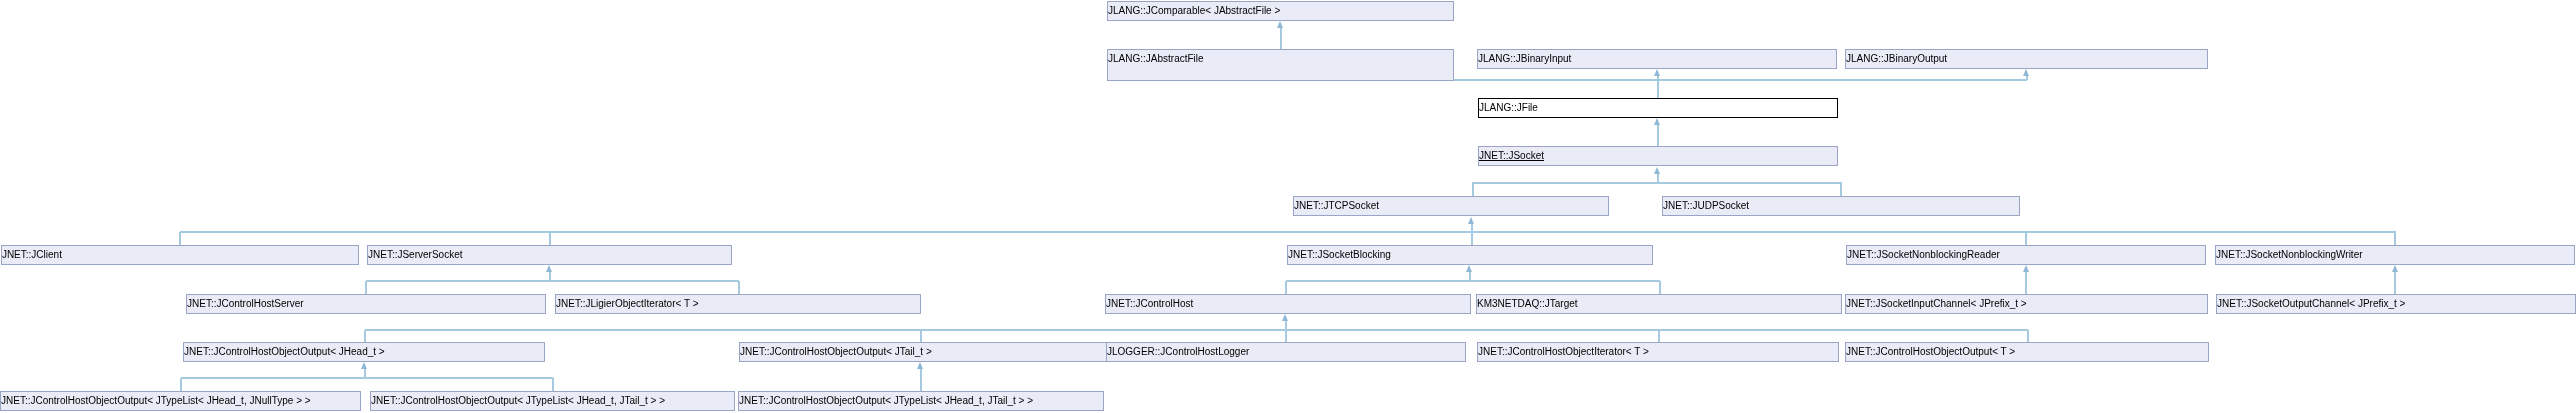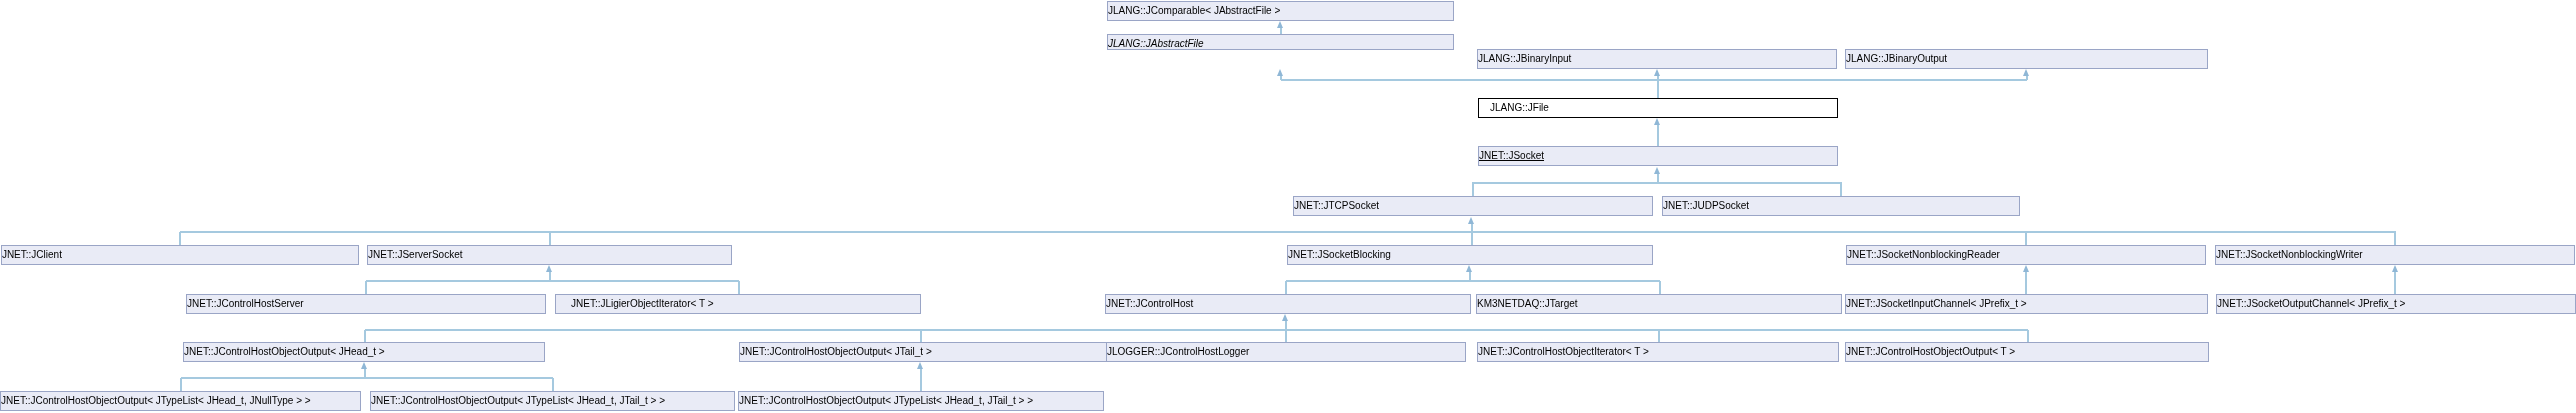--- a/index.html
+++ b/index.html
@@ -101,34 +101,34 @@
       <div class="edge-seg" style="left: 364px; top: 369px; width: 1.8px; height: 8.8px;"></div>
       <div class="edge-seg" style="left: 181px; top: 377px; width: 372px; height: 1.8px;"></div>
       <div class="edge-seg" style="left: 180px; top: 378px; width: 1.8px; height: 13px;"></div>
       <div class="edge-seg" style="left: 552px; top: 378px; width: 1.8px; height: 13px;"></div>
       <div class="arrowhead" style="left: 361px; top: 362px;"></div>
       <div class="edge-seg" style="left: 920px; top: 369px; width: 1.8px; height: 22px;"></div>
       <div class="arrowhead" style="left: 917px; top: 362px;"></div>
     </div>
   <div id="nodes-layer">
       <div class="node" style="left: 1107px; top: 0.9px; width: 347px; height: 20px;">JLANG::JComparable&lt; JAbstractFile &gt;</div>
-      <div class="node" style="left: 1107px; top: 34px; width: 347px; height: 16px; font-style: italic;">JLANG::JAbstractFile</div>
+      <div class="node" style="left: 1107px; top: 49px; width: 347px; height: 32px;">JLANG::JAbstractFile</div>
       <div class="node" style="left: 1477px; top: 49px; width: 360px; height: 20px;">JLANG::JBinaryInput</div>
       <div class="node" style="left: 1845px; top: 49px; width: 363px; height: 20px;">JLANG::JBinaryOutput</div>
-      <div class="node current" style="left: 1478px; top: 98px; width: 360px; height: 20px; padding-left: 11px;">JLANG::JFile</div>
+      <div class="node current" style="left: 1478px; top: 98px; width: 360px; height: 20px;">JLANG::JFile</div>
       <div class="node" style="left: 1478px; top: 146px; width: 360px; height: 20px; text-decoration: underline;">JNET::JSocket</div>
-      <div class="node" style="left: 1293px; top: 196px; width: 360px; height: 20px;">JNET::JTCPSocket</div>
+      <div class="node" style="left: 1293px; top: 196px; width: 316px; height: 20px;">JNET::JTCPSocket</div>
       <div class="node" style="left: 1662px; top: 196px; width: 358px; height: 20px;">JNET::JUDPSocket</div>
       <div class="node" style="left: 0.9px; top: 245px; width: 358px; height: 20px;">JNET::JClient</div>
       <div class="node" style="left: 367px; top: 245px; width: 365px; height: 20px;">JNET::JServerSocket</div>
       <div class="node" style="left: 1287px; top: 245px; width: 366px; height: 20px;">JNET::JSocketBlocking</div>
       <div class="node" style="left: 1846px; top: 245px; width: 360px; height: 20px;">JNET::JSocketNonblockingReader</div>
       <div class="node" style="left: 2215px; top: 245px; width: 360px; height: 20px;">JNET::JSocketNonblockingWriter</div>
       <div class="node" style="left: 186px; top: 294px; width: 360px; height: 20px;">JNET::JControlHostServer</div>
-      <div class="node" style="left: 555px; top: 294px; width: 366px; height: 20px; padding-left: 15px;">JNET::JLigierObjectIterator&lt; T &gt;</div>
+      <div class="node" style="left: 555px; top: 294px; width: 366px; height: 20px;">JNET::JLigierObjectIterator&lt; T &gt;</div>
       <div class="node" style="left: 1105px; top: 294px; width: 366px; height: 20px;">JNET::JControlHost</div>
       <div class="node" style="left: 1476px; top: 294px; width: 366px; height: 20px;">KM3NETDAQ::JTarget</div>
       <div class="node" style="left: 1845px; top: 294px; width: 363px; height: 20px;">JNET::JSocketInputChannel&lt; JPrefix_t &gt;</div>
       <div class="node" style="left: 2216px; top: 294px; width: 360px; height: 20px;">JNET::JSocketOutputChannel&lt; JPrefix_t &gt;</div>
       <div class="node" style="left: 183px; top: 342px; width: 362px; height: 20px;">JNET::JControlHostObjectOutput&lt; JHead_t &gt;</div>
       <div class="node" style="left: 739px; top: 342px; width: 420px; height: 20px;">JNET::JControlHostObjectOutput&lt; JTail_t &gt;</div>
       <div class="node" style="left: 1106px; top: 342px; width: 360px; height: 20px;">JLOGGER::JControlHostLogger</div>
       <div class="node" style="left: 1477px; top: 342px; width: 362px; height: 20px;">JNET::JControlHostObjectIterator&lt; T &gt;</div>
       <div class="node" style="left: 1845px; top: 342px; width: 364px; height: 20px;">JNET::JControlHostObjectOutput&lt; T &gt;</div>
       <div class="node" style="left: 0px; top: 391px; width: 361px; height: 20px;">JNET::JControlHostObjectOutput&lt; JTypeList&lt; JHead_t, JNullType &gt; &gt;</div>

